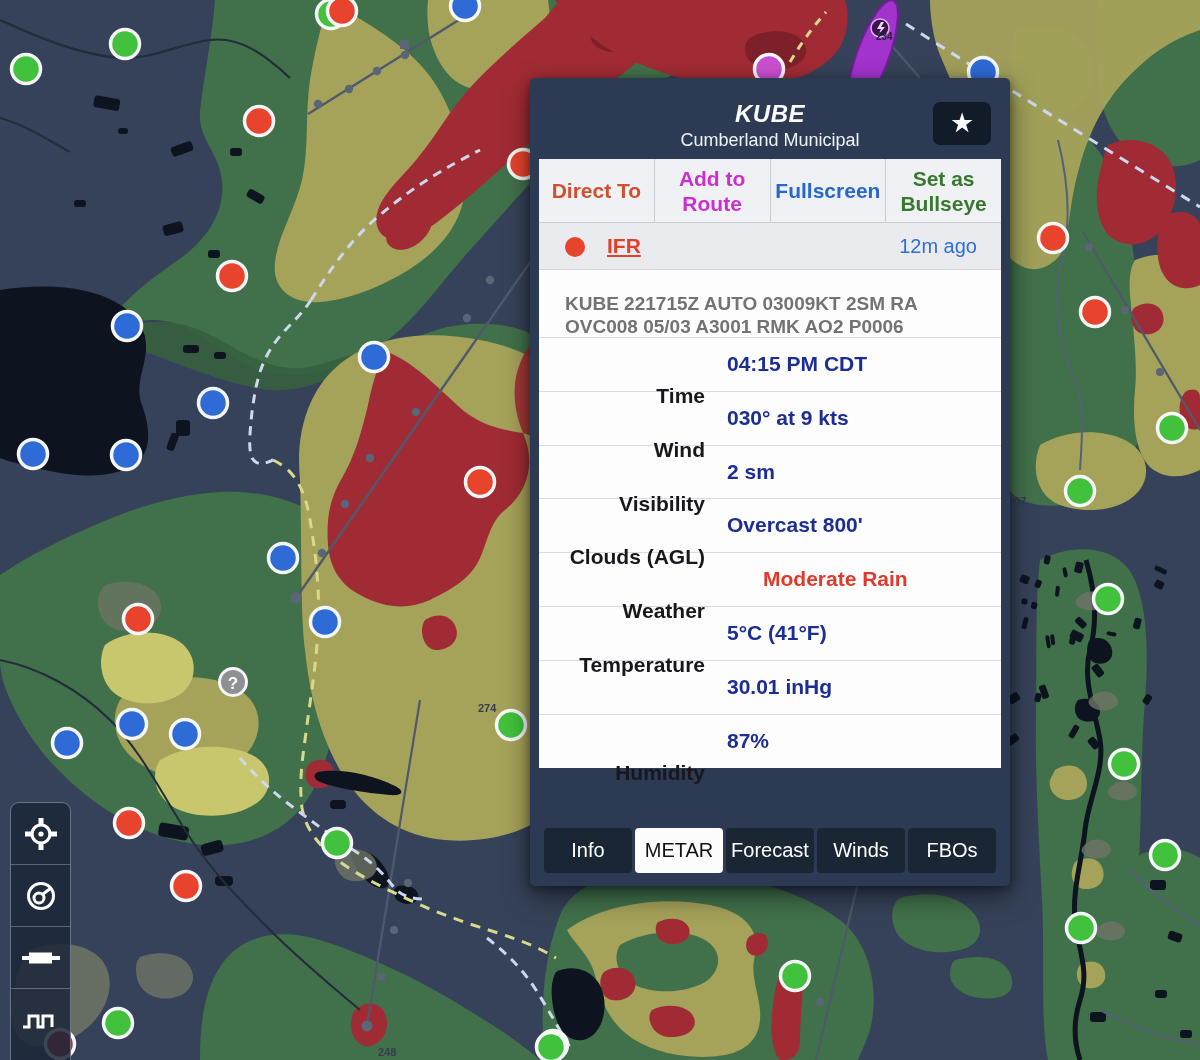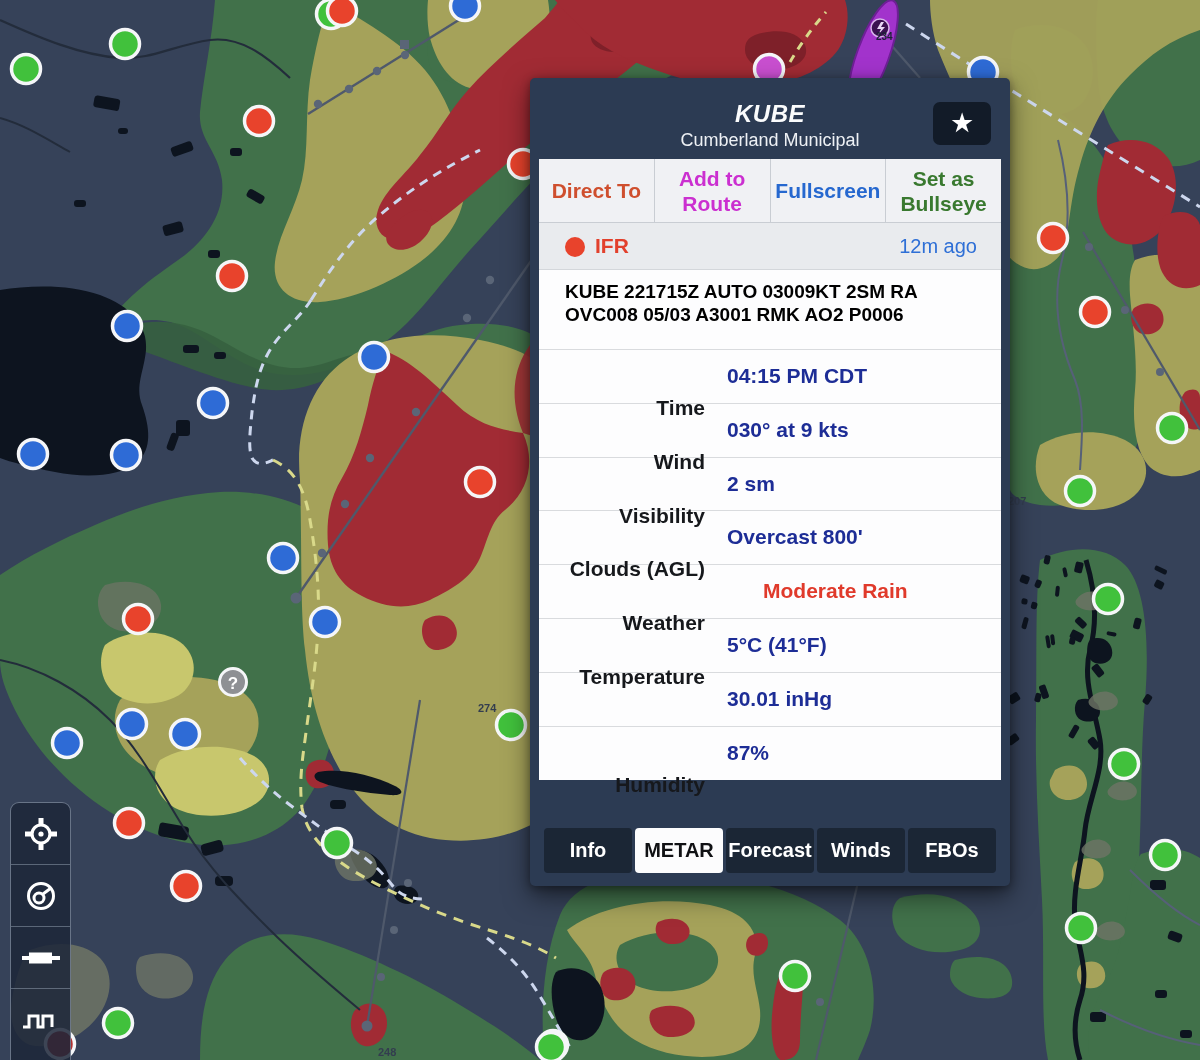--- a/index.html
+++ b/index.html
@@ -13,34 +13,34 @@
 .sub { position:absolute; top:52px; left:0; width:100%; text-align:center; color:#eef1f5; font-size:18px; }
 .star { position:absolute; top:24px; right:19px; width:58px; height:43px; background:#121b28;
   border-radius:7px; color:#fff; font-size:27px; text-align:center; line-height:43px; }
 .body { position:absolute; left:9px; top:81px; width:462px; }
 .actions { display:flex; height:64px; background:#f0f1f4; border-bottom:1px solid #c9cdd3; }
 .act { flex:1; display:flex; align-items:center; justify-content:center; text-align:center;
   font-size:21px; font-weight:bold; line-height:25px; border-right:1px solid #c9cdd3; }
 .act:last-child { border-right:none; }
 .ifr { position:relative; height:47px; background:#e9ebee; border-bottom:1px solid #d4d7db; }
 .ifrdot { position:absolute; left:26px; top:14px; width:20px; height:20px; border-radius:50%; background:#e8432c; }
-.ifrtxt { position:absolute; left:56px; top:11px; color:#e2402c; font-size:21px; font-weight:bold; }
+.ifrtxt { position:absolute; left:68px; top:11px; color:#e2402c; font-size:21px; font-weight:bold;text-decoration:underline; }
 .ago { position:absolute; right:24px; top:12px; color:#2e6fd6; font-size:20px; }
 .white { background:#fdfdfe; }
-.metar { height:80px; padding:10px 30px 0 26px; color:#000000; font-size:19px; font-weight:bold;
+.metar { height:68px; padding:22px 30px 0 26px; color:#737373; font-size:19px; font-weight:bold;
   line-height:23px; border-bottom:1px solid #d9dbde; }
 .row { height:53.8px; border-bottom:1px solid #d9dbde; position:relative; }
 .row:last-child { border-bottom:none; }
 .lab { position:absolute; right:296px; top:14px; width:220px; text-align:right; color:#16181c;
   font-size:21px; font-weight:bold;margin-top:32px; }
 .val { position:absolute; left:188px; top:14px; font-size:21px; font-weight:bold; }
 .v { color:#1d2d96; }
 .r { color:#e03a2b;margin-left:36px; }
 .tabs { position:absolute; left:14px; bottom:13px; width:452px; height:45px; display:flex; gap:3px; }
-.tab { flex:1; background:#1b2635; border-radius:4px; color:#fff; font-size:20px; font-weight:bold;
+.tab { flex:1; background:#1b2635; border-radius:4px; color:#fff; font-size:20px; font-weight:normal;
   display:flex; align-items:center; justify-content:center; }
 .tab.sel { background:#fcfcfd; color:#101114; }
 
 .mstack { position:absolute; left:10px; top:802px; width:61px; height:268px;
   background:rgba(28,38,56,.85); border:1.5px solid rgba(165,178,196,.55); border-radius:9px; }
 .mbtn { height:62px; display:flex; align-items:center; justify-content:center;
   border-bottom:1px solid rgba(165,178,196,.45); }
 .mbtn:last-child { border-bottom:none; }
 </style></head>
 <body>

